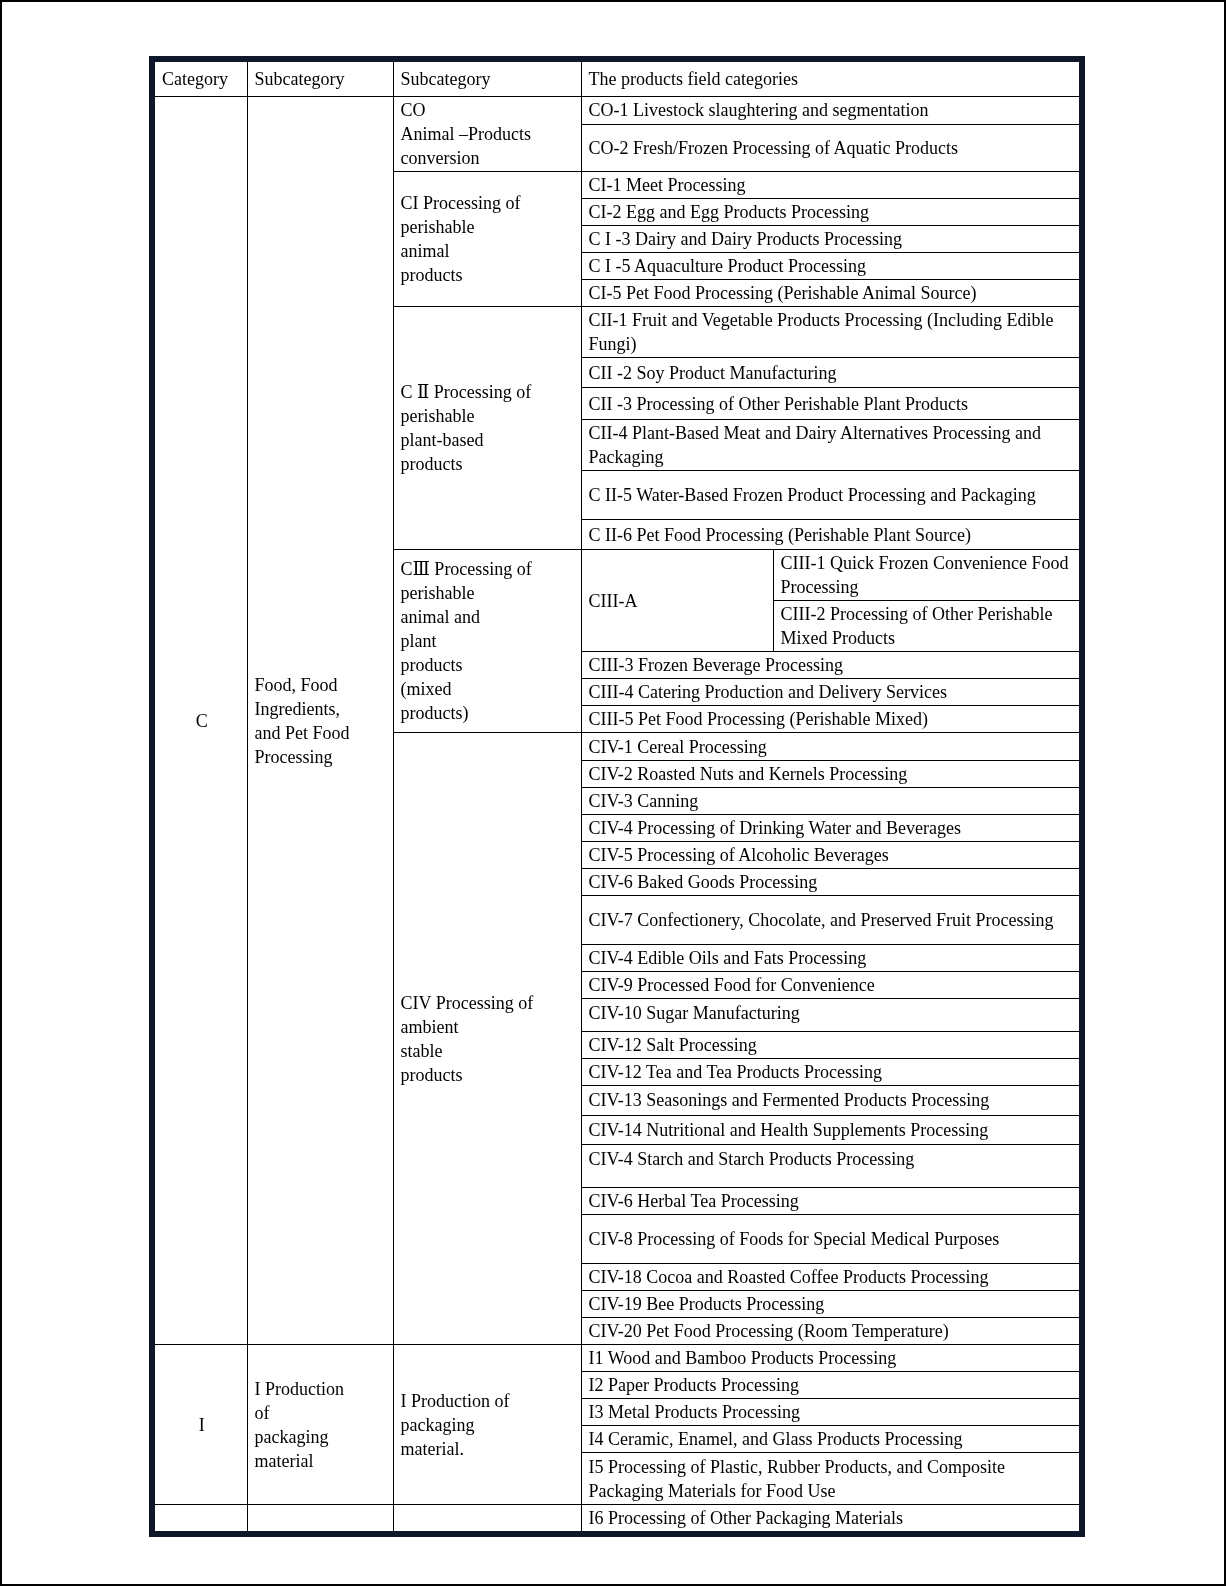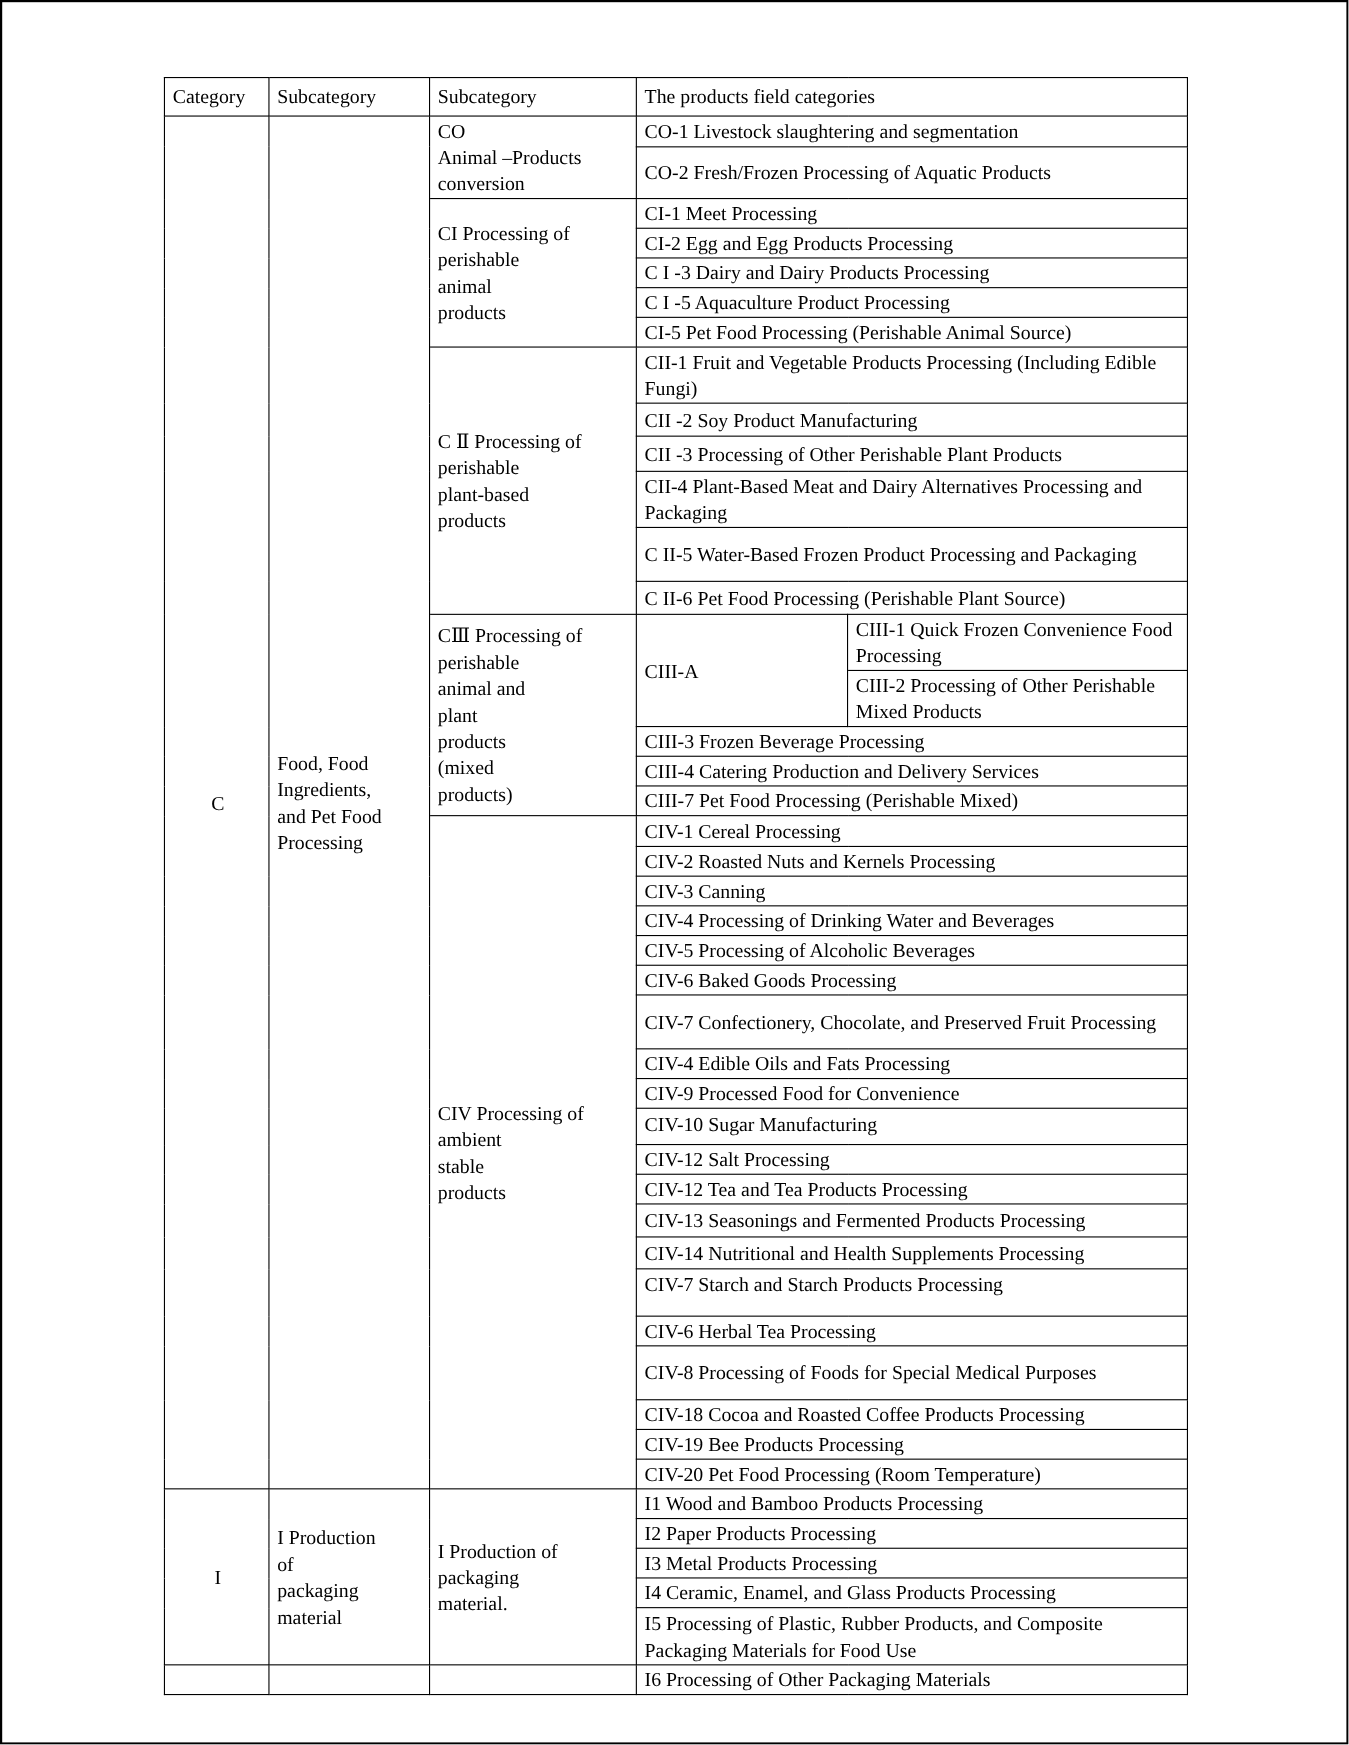--- a/index.html
+++ b/index.html
@@ -10,25 +10,25 @@
     background: #ffffff;
     box-sizing: border-box;
     border: 2px solid #000000;
     overflow: hidden;
     font-family: "Liberation Serif", "DejaVu Serif", serif;
     color: #000000;
   }
   table.cat-table {
     position: absolute;
     left: 147px;
-    top: 68px;
+    top: 54px;
     width: 930px;
     border-collapse: collapse;
     table-layout: fixed;
-    border: 1px solid #0f172a;
+    border: 6px solid #0f172a;
   }
   .cat-table th, .cat-table td {
     border: 1px solid #000000;
     font-size: 18px;
     line-height: 24px;
     font-weight: normal;
     text-align: left;
     vertical-align: middle;
     padding: 1px 5px 1px 7px;
     white-space: pre-line;
@@ -128,21 +128,21 @@
       <tr style="height:48px">
         <td>CIII-2 Processing of Other Perishable Mixed Products</td>
       </tr>
       <tr style="height:25px">
         <td colspan="2">CIII-3 Frozen Beverage Processing</td>
       </tr>
       <tr style="height:24px">
         <td colspan="2">CIII-4 Catering Production and Delivery Services</td>
       </tr>
       <tr style="height:24px">
-        <td colspan="2">CIII-7 Pet Food Processing (Perishable Mixed)</td>
+        <td colspan="2">CIII-5 Pet Food Processing (Perishable Mixed)</td>
       </tr>
       <tr style="height:28px">
         <td rowspan="20">CIV Processing of
 ambient
 stable
 products</td>
         <td colspan="2">CIV-1 Cereal Processing</td>
       </tr>
       <tr style="height:25px">
         <td colspan="2">CIV-2 Roasted Nuts and Kernels Processing</td>
@@ -177,21 +177,21 @@
       <tr style="height:25px">
         <td colspan="2">CIV-12 Tea and Tea Products Processing</td>
       </tr>
       <tr style="height:30px">
         <td colspan="2" class="va-top">CIV-13 Seasonings and Fermented Products Processing</td>
       </tr>
       <tr style="height:29px">
         <td colspan="2">CIV-14 Nutritional and Health Supplements Processing</td>
       </tr>
       <tr style="height:43px">
-        <td colspan="2" class="va-top">CIV-7 Starch and Starch Products Processing</td>
+        <td colspan="2" class="va-top">CIV-4 Starch and Starch Products Processing</td>
       </tr>
       <tr style="height:24px">
         <td colspan="2">CIV-6 Herbal Tea Processing</td>
       </tr>
       <tr style="height:49px">
         <td colspan="2">CIV-8 Processing of Foods for Special Medical Purposes</td>
       </tr>
       <tr style="height:24px">
         <td colspan="2">CIV-18 Cocoa and Roasted Coffee Products Processing</td>
       </tr>

